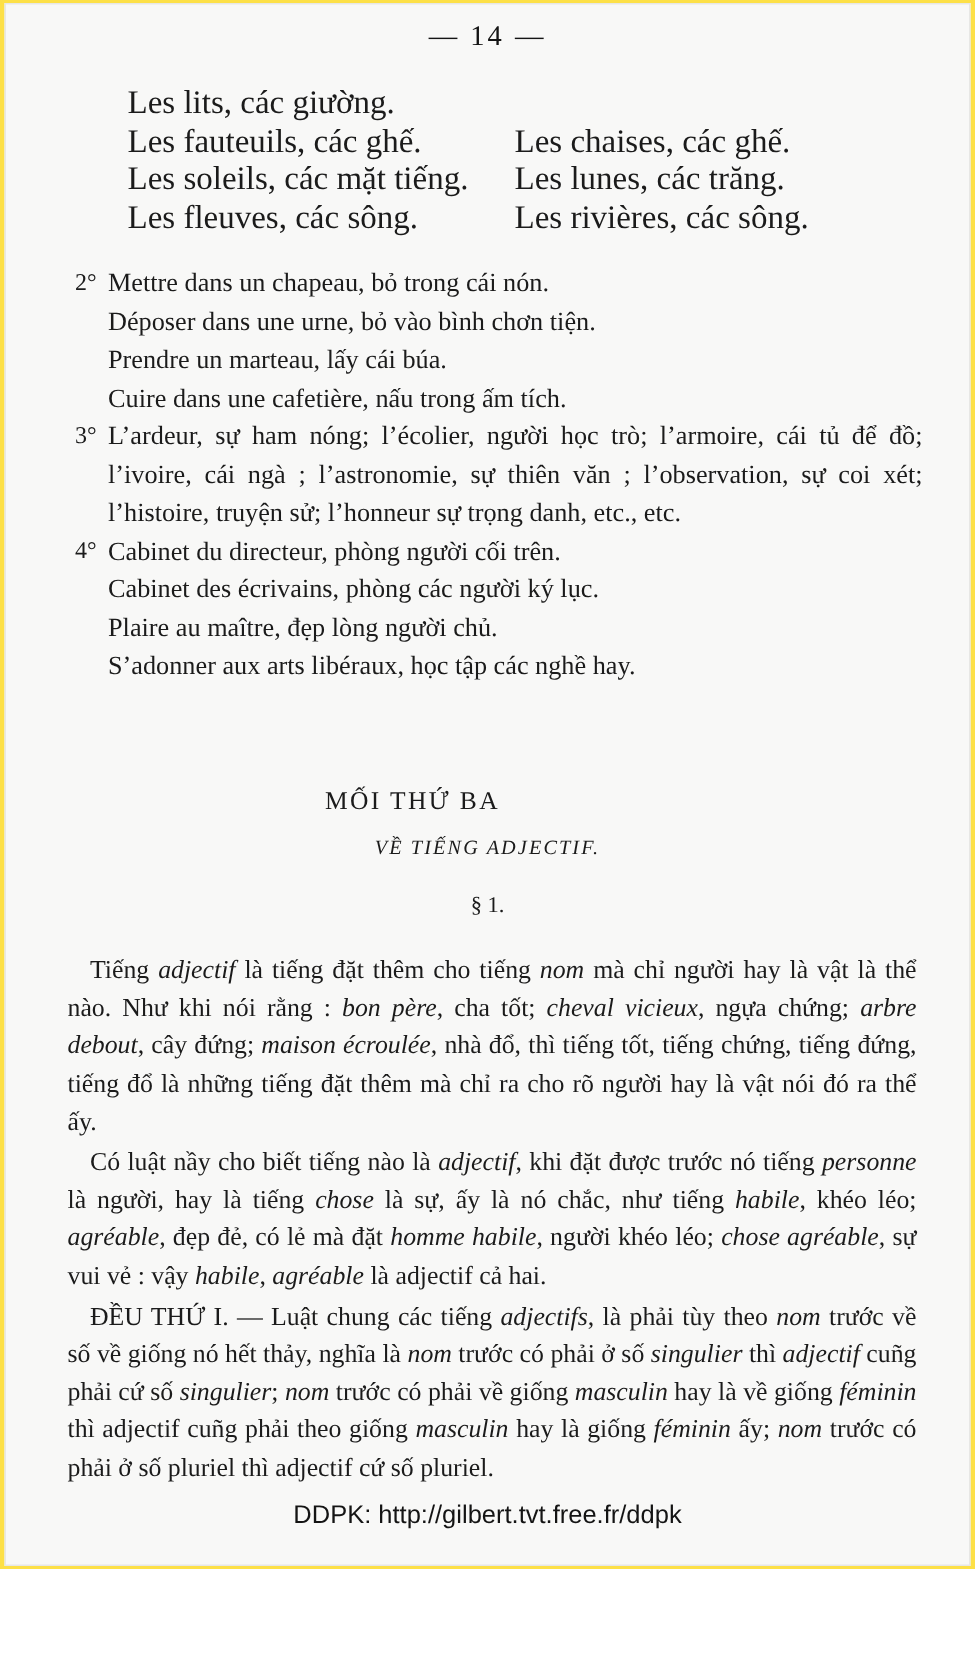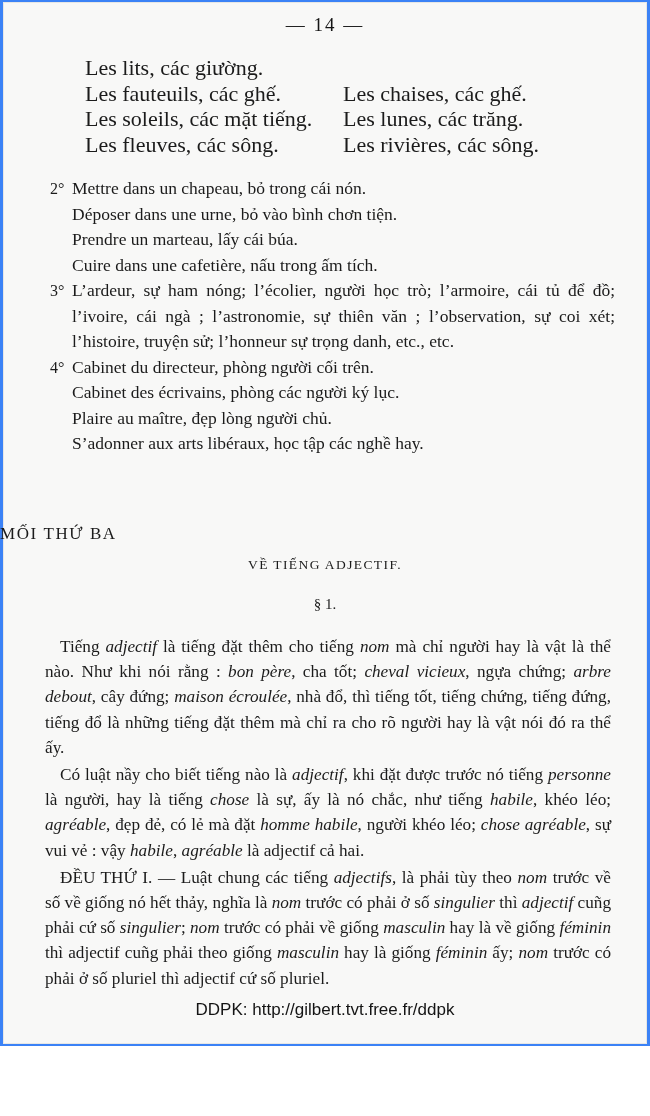--- a/index.html
+++ b/index.html
@@ -8,21 +8,21 @@
     background: #ffffff;
   }
   body {
     font-family: "Liberation Serif", "DejaVu Serif", serif;
     color: #1b1b1b;
   }
   #page {
     position: relative;
     width: 650px;
     height: 1116px;
-    background: #3b82f6;
+    background: #fde047;
     overflow: hidden;
   }
   
   .scan {
     position: absolute;
     left: 3px;
     top: 2px;
     width: 644px;
     height: 1042px;
     background: #f8f8f7;
@@ -97,33 +97,34 @@
     padding-left: 17px;
     margin-left: -17px;
   }
 
   
   .heading-main {
     position: absolute;
     left: 0;
     top: 524px;
     width: 550px;
-    text-align: left;
+    text-align: center;
     font-size: 17px;
     letter-spacing: 1.6px;
     font-family: Liberation Serif, serif;
   }
   .heading-sub {
     position: absolute;
     left: 0;
     top: 557px;
     width: 650px;
     text-align: center;
     font-size: 13.5px;
     letter-spacing: 1.4px;
+    font-style: italic;
   }
   .heading-sect {
     position: absolute;
     left: 0;
     top: 596px;
     width: 650px;
     text-align: center;
     font-size: 15px;
   }
 

